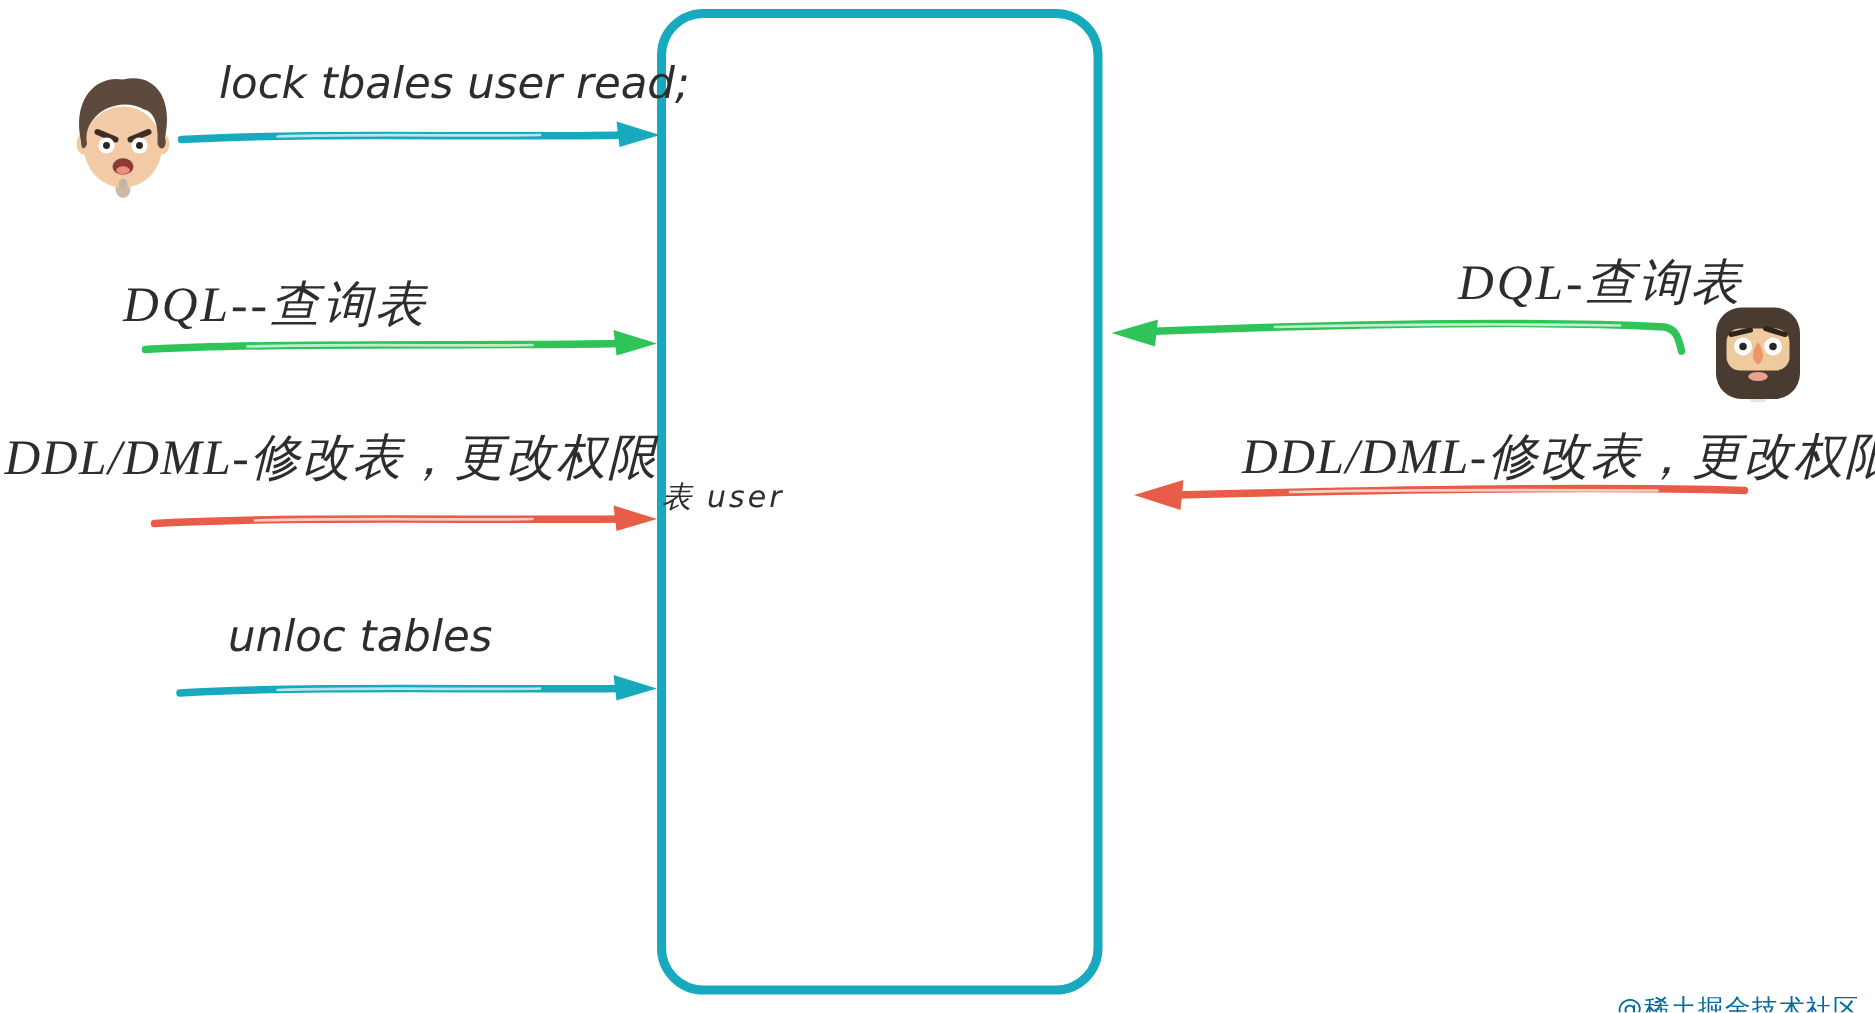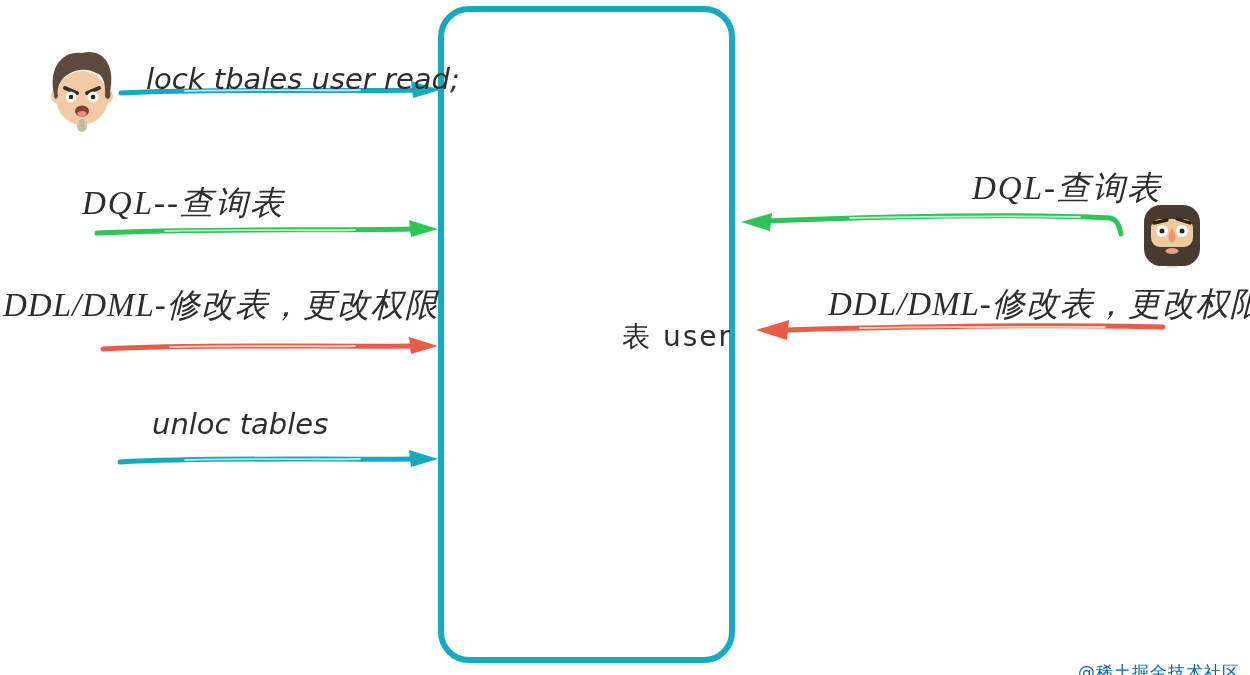--- a/index.html
+++ b/index.html
@@ -18,22 +18,22 @@
     color:#2d2d2d;
     font-style:italic;
     font-weight:500;
     white-space:nowrap;
   }
   .lbl-en{font-size:29px;}
   .lbl-cn{font-size:33px;letter-spacing:2px;font-family:Liberation Serif, serif;}
   .box-label{
     position:absolute;
     left:441px;top:318px;width:291px;
-    text-align:right;
-    font-size:28px;font-weight:500;
+    text-align:left;
+    font-size:20px;font-style:italic;font-weight:500;
     color:#2d2d2d;letter-spacing:2px;
   }
   .watermark{
     position:absolute;
     right:10px;top:642px;
     font-size:17px;
     font-style:normal;
     color:#0369a1;
     letter-spacing:1px;
     margin-top:19px;
@@ -79,21 +79,21 @@
       <path class="arrow-glint" d="M850,218 C940,216 1020,216 1080,217"></path>
     </g>
 
     <g>
       <path class="arrow-line" d="M1163,327 C1060,324 900,327 785,330" stroke="#e85c48"></path>
       <polygon points="756,330 789,320 787,340" fill="#e85c48"></polygon>
       <path class="arrow-glint" d="M860,328 C960,326 1050,327 1105,327"></path>
     </g>
   </svg>
 
-  <div class="label lbl-en" style="left:146px;top:38px;margin-top:24px;">lock tbales user read;</div>
+  <div class="label lbl-en" style="left:146px;top:38px;">lock tbales user read;</div>
 
   <div class="label lbl-cn" style="left:82px;top:181px;">DQL--查询表</div>
 
   <div class="label lbl-cn" style="left:3px;top:283px;letter-spacing:1px;">DDL/DML-修改表，更改权限</div>
 
   <div class="label lbl-cn" style="left:972px;top:166px;">DQL-查询表</div>
 
   <div class="label lbl-en" style="left:152px;top:407px;">unloc tables</div>
 
   <div class="label lbl-cn" style="left:828px;top:282px;letter-spacing:1px;">DDL/DML-修改表，更改权限</div>

